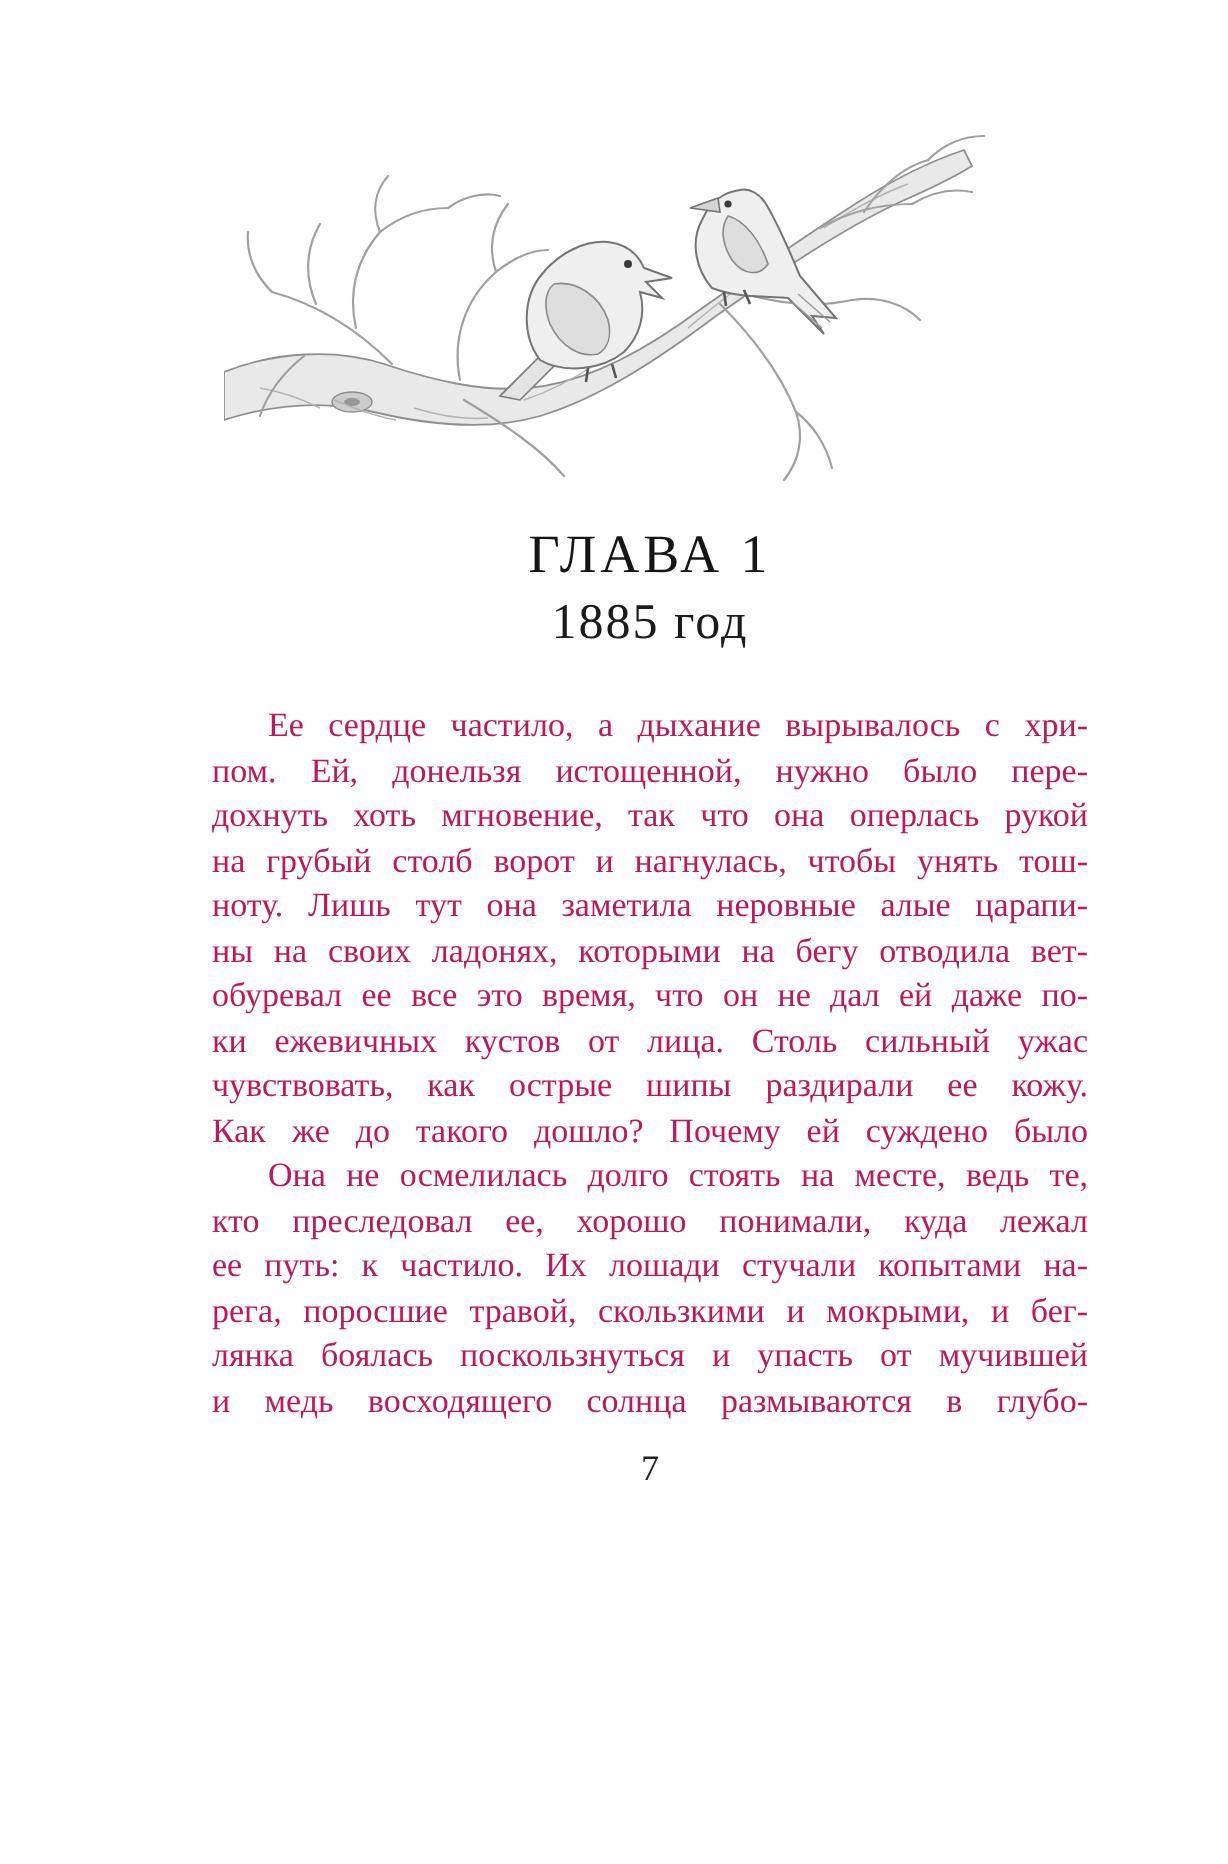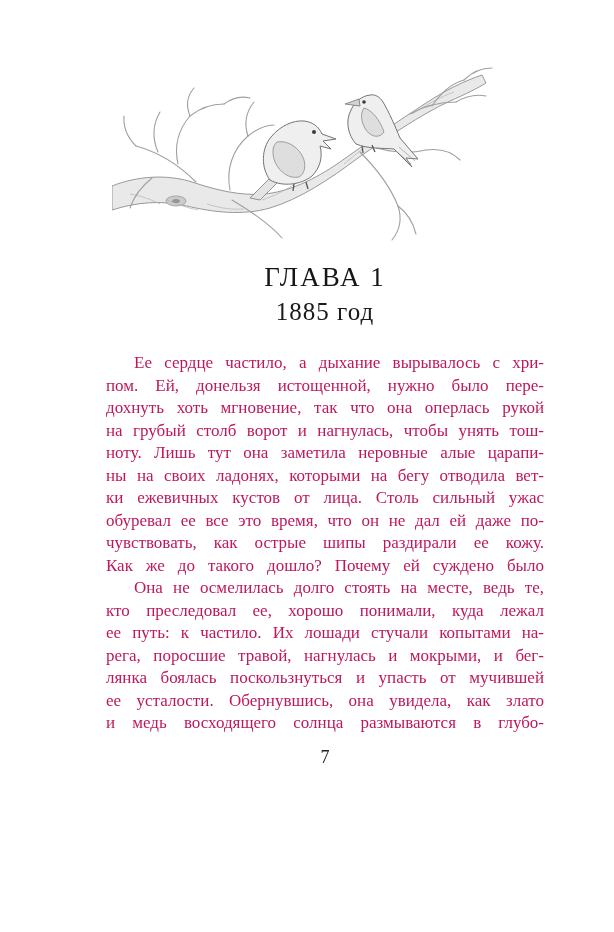--- a/index.html
+++ b/index.html
@@ -135,28 +135,27 @@
   <div class="text-col">
     <h1 class="chapter-title">ГЛАВА 1</h1>
     <h2 class="chapter-subtitle">1885 год</h2>
     <div class="body-text">
         <div class="line first">Ее сердце частило, а дыхание вырывалось с хри-</div>
         <div class="line">пом. Ей, донельзя истощенной, нужно было пере-</div>
         <div class="line">дохнуть хоть мгновение, так что она оперлась рукой</div>
         <div class="line">на грубый столб ворот и нагнулась, чтобы унять тош-</div>
         <div class="line">ноту. Лишь тут она заметила неровные алые царапи-</div>
         <div class="line">ны на своих ладонях, которыми на бегу отводила вет-</div>
+        <div class="line">обуревал ее все это время, что он не дал ей даже по-</div>
         <div class="line">ки ежевичных кустов от лица. Столь сильный ужас</div>
-        <div class="line">обуревал ее все это время, что он не дал ей даже по-</div>
         <div class="line">чувствовать, как острые шипы раздирали ее кожу.</div>
         <div class="line">Как же до такого дошло? Почему ей суждено было</div>
         <div class="line first">Она не осмелилась долго стоять на месте, ведь те,</div>
         <div class="line">кто преследовал ее, хорошо понимали, куда лежал</div>
         <div class="line">ее путь: к частило. Их лошади стучали копытами на-</div>
-        <div class="line">рега, поросшие травой, нагнулась и мокрыми, и бег-</div>
+        <div class="line">рега, поросшие травой, скользкими и мокрыми, и бег-</div>
         <div class="line">лянка боялась поскользнуться и упасть от мучившей</div>
-        <div class="line">ее усталости. Обернувшись, она увидела, как злато</div>
         <div class="line">и медь восходящего солнца размываются в глубо-</div>
       </div>
     <div class="page-number">7</div>
   </div>
 
 </div>
 
 </body></html>

